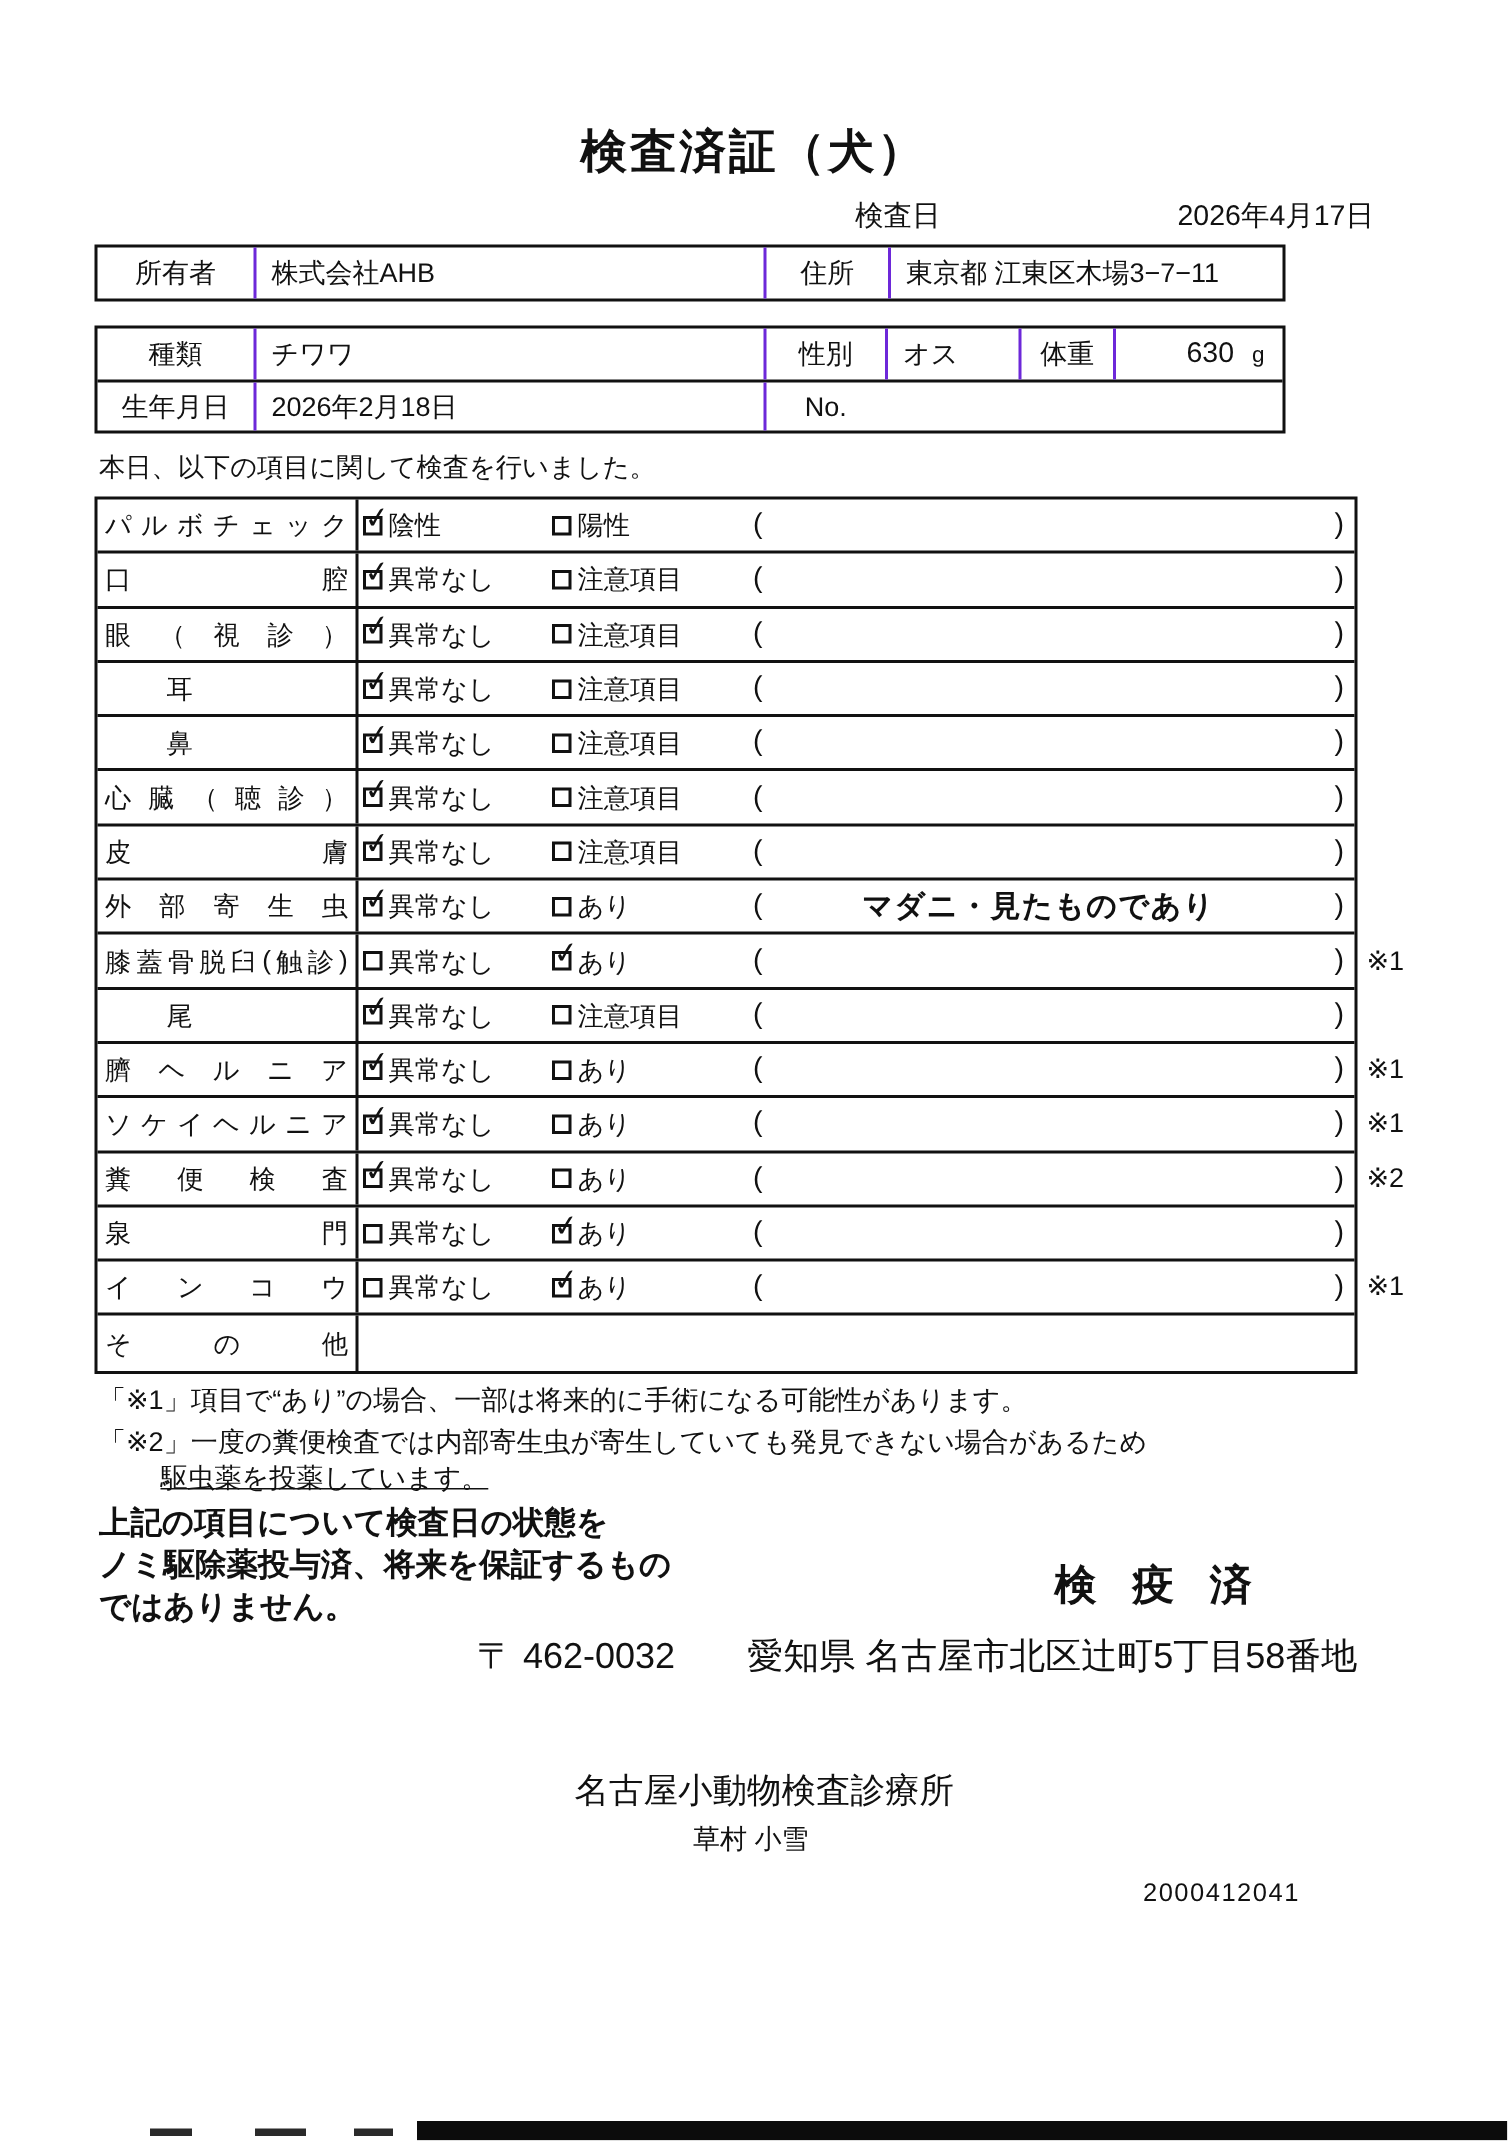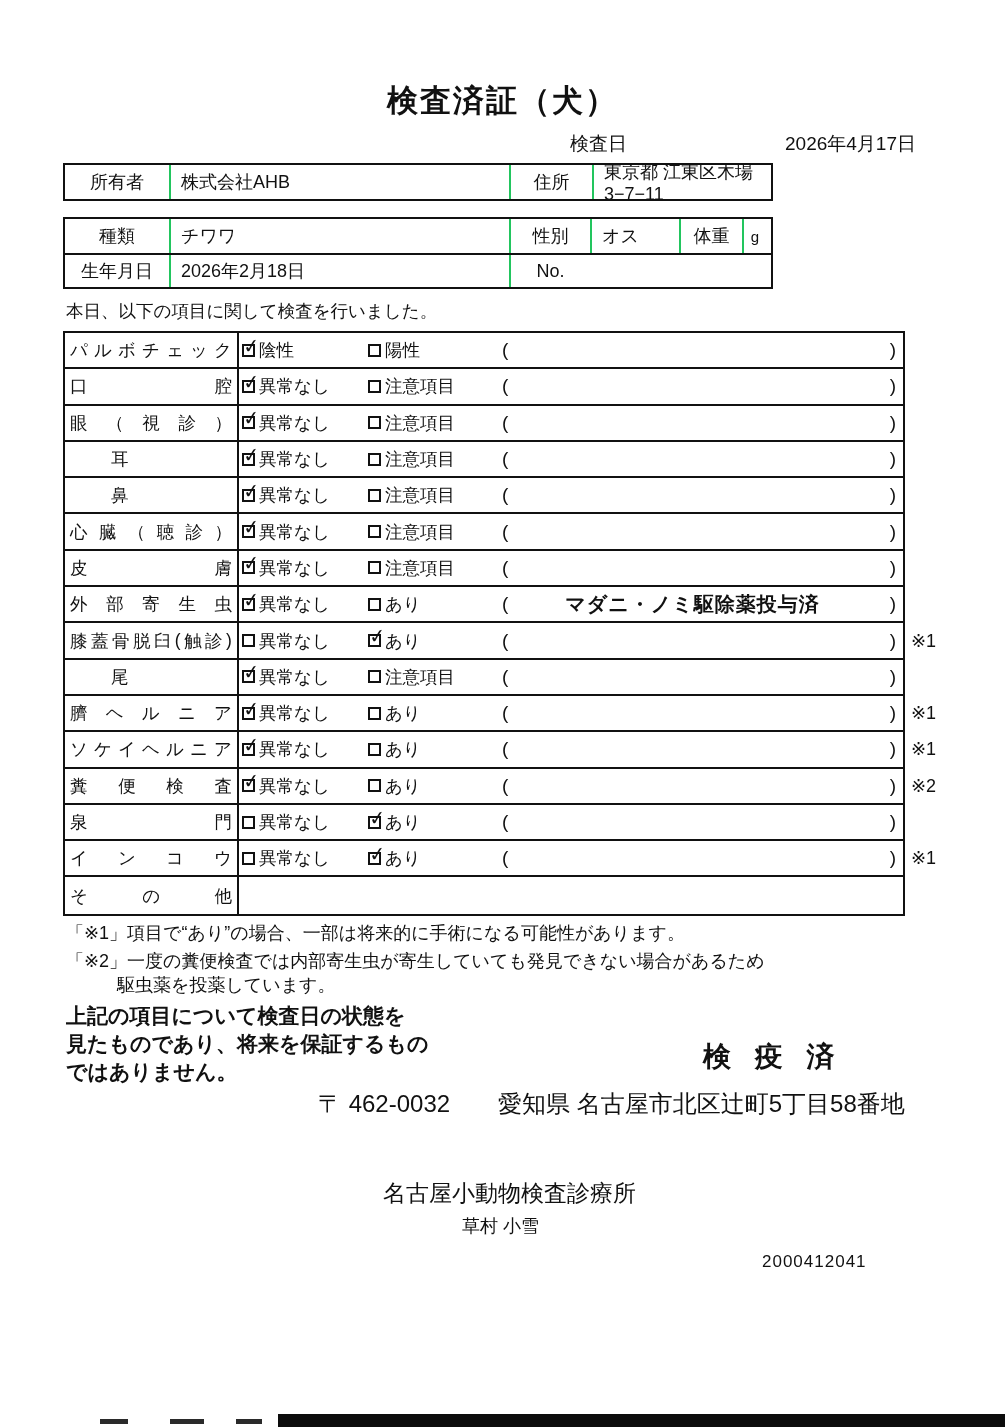--- a/index.html
+++ b/index.html
@@ -8,27 +8,27 @@
     position:relative; width:1005px; height:1427px; margin:0 auto;
     background:#ffffff; overflow:hidden; color:#111;
     font-family:"Liberation Sans","DejaVu Sans",sans-serif;
   }
   .title { position:absolute; top:80px; left:0; width:100%; text-align:center;
            font-size:31px; font-weight:600; letter-spacing:2px; }
   .insp-label { position:absolute; left:570px; top:131px; font-size:19px; }
   .insp-value { position:absolute; left:785px; top:131px; font-size:19px; }
 
   
-  .tbl { position:absolute; left:63px; width:710px; border:2px solid #111; }
+  .tbl { position:absolute; left:63px; width:794px; border:2px solid #111; }
   .owner-tbl { top:163px; }
   .pet-tbl { top:217px; }
   .trow { display:flex; height:34px; }
   .trow + .trow { border-top:2px solid #111; }
   .cell { display:flex; align-items:center; padding:0 10px; font-size:18px; overflow:hidden; }
-  .cell + .cell { border-left:2px solid #22c55e; }
+  .cell + .cell { border-left:2px solid #6d28d9; }
   .cell.lbl { justify-content:center; padding:0 4px; }
   .w104 { width:104px; flex:0 0 104px; }
   .w340 { width:340px; flex:0 0 340px; }
   .w83  { width:83px;  flex:0 0 83px; }
   .w81  { width:81px;  flex:0 0 81px; }
   .w89  { width:89px;  flex:0 0 89px; }
   .w63  { width:63px;  flex:0 0 63px; }
   .grow { flex:1; }
   .weight { justify-content:flex-end; padding-right:12px; }
   .weight-num { font-size:19px; }
@@ -58,21 +58,21 @@
   .p-close { position:absolute; right:7px;  top:50%; transform:translateY(-50%); font-size:19px; }
   .p-note  { position:absolute; left:285px; right:42px; top:50%; transform:translateY(-50%);
              text-align:center; font-size:20px; font-weight:700; letter-spacing:1px; white-space:nowrap; }
   .c-mark { position:absolute; left:calc(100% + 8px); top:50%; transform:translateY(-50%);
             font-size:18px; white-space:nowrap; }
 
   
   .note { position:absolute; font-size:18px; white-space:nowrap; }
   .n1  { left:66px;  top:921px; }
   .n2  { left:66px;  top:949px; }
-  .n2b { left:117px; top:973px; }
+  .n2b { left:107px; top:973px;text-decoration:underline; }
   .disclaimer { position:absolute; left:66px; top:1002px; font-size:21px; font-weight:600;
                 line-height:28px; white-space:pre-line; }
   .stamp { position:absolute; left:703px; top:1038px; font-size:28px; font-weight:600;
            letter-spacing:8px; white-space:nowrap; }
   .addr { position:absolute; left:318px; top:1088px; font-size:24px; white-space:nowrap; }
   .tel  { position:absolute; left:330px; top:1130px; font-size:17px; letter-spacing:0.5px; white-space:nowrap; }
   .clinic-name { position:absolute; left:383px; top:1178px; font-size:23px; font-weight:500; white-space:nowrap; }
   .vet-name { position:absolute; left:462px; top:1214px; font-size:18px; white-space:nowrap; }
   .doc-code { position:absolute; left:762px; top:1252px; font-size:17px; letter-spacing:1px; }
   .scan-bar { position:absolute; left:278px; right:0; bottom:0; height:13px; background:#0c0c0c; }
@@ -317,21 +317,21 @@
         <span class="box checked">
               <span class="tick">✓</span>
             </span>
         <span class="cb-label">異常なし</span>
       </div>
       <div class="cb cb2">
         <span class="box"></span>
         <span class="cb-label">あり</span>
       </div>
       <span class="p-open">(</span>
-      <span class="p-note">マダニ・ノミ駆除薬投与済</span>
+      <span class="p-note">マダニ・見たものであり</span>
       <span class="p-close">)</span>
     </div>
     <div class="c-mark"></div>
   </div>
       <div class="crow">
     <div class="c-item">
           <span>膝</span>
           <span>蓋</span>
           <span>骨</span>
           <span>脱</span>
@@ -508,21 +508,21 @@
     <div class="c-body"></div>
     <div class="c-mark"></div>
   </div>
     </div>
 
   <div class="note n1">「※1」項目で“あり”の場合、一部は将来的に手術になる可能性があります。</div>
   <div class="note n2">「※2」一度の糞便検査では内部寄生虫が寄生していても発見できない場合があるため</div>
   <div class="note n2b">駆虫薬を投薬しています。</div>
 
   <div class="disclaimer">上記の項目について検査日の状態を
-見たものであり、将来を保証するもの
+ノミ駆除薬投与済、将来を保証するもの
 ではありません。</div>
   <div class="stamp">検 疫 済</div>
 
   <div class="addr">〒 462-0032　　愛知県 名古屋市北区辻町5丁目58番地</div>
   <div class="clinic-name">名古屋小動物検査診療所</div>
   <div class="vet-name">草村 小雪</div>
   <div class="doc-code">2000412041</div>
 
   <div class="scan-dash d1"></div>
   <div class="scan-dash d2"></div>

